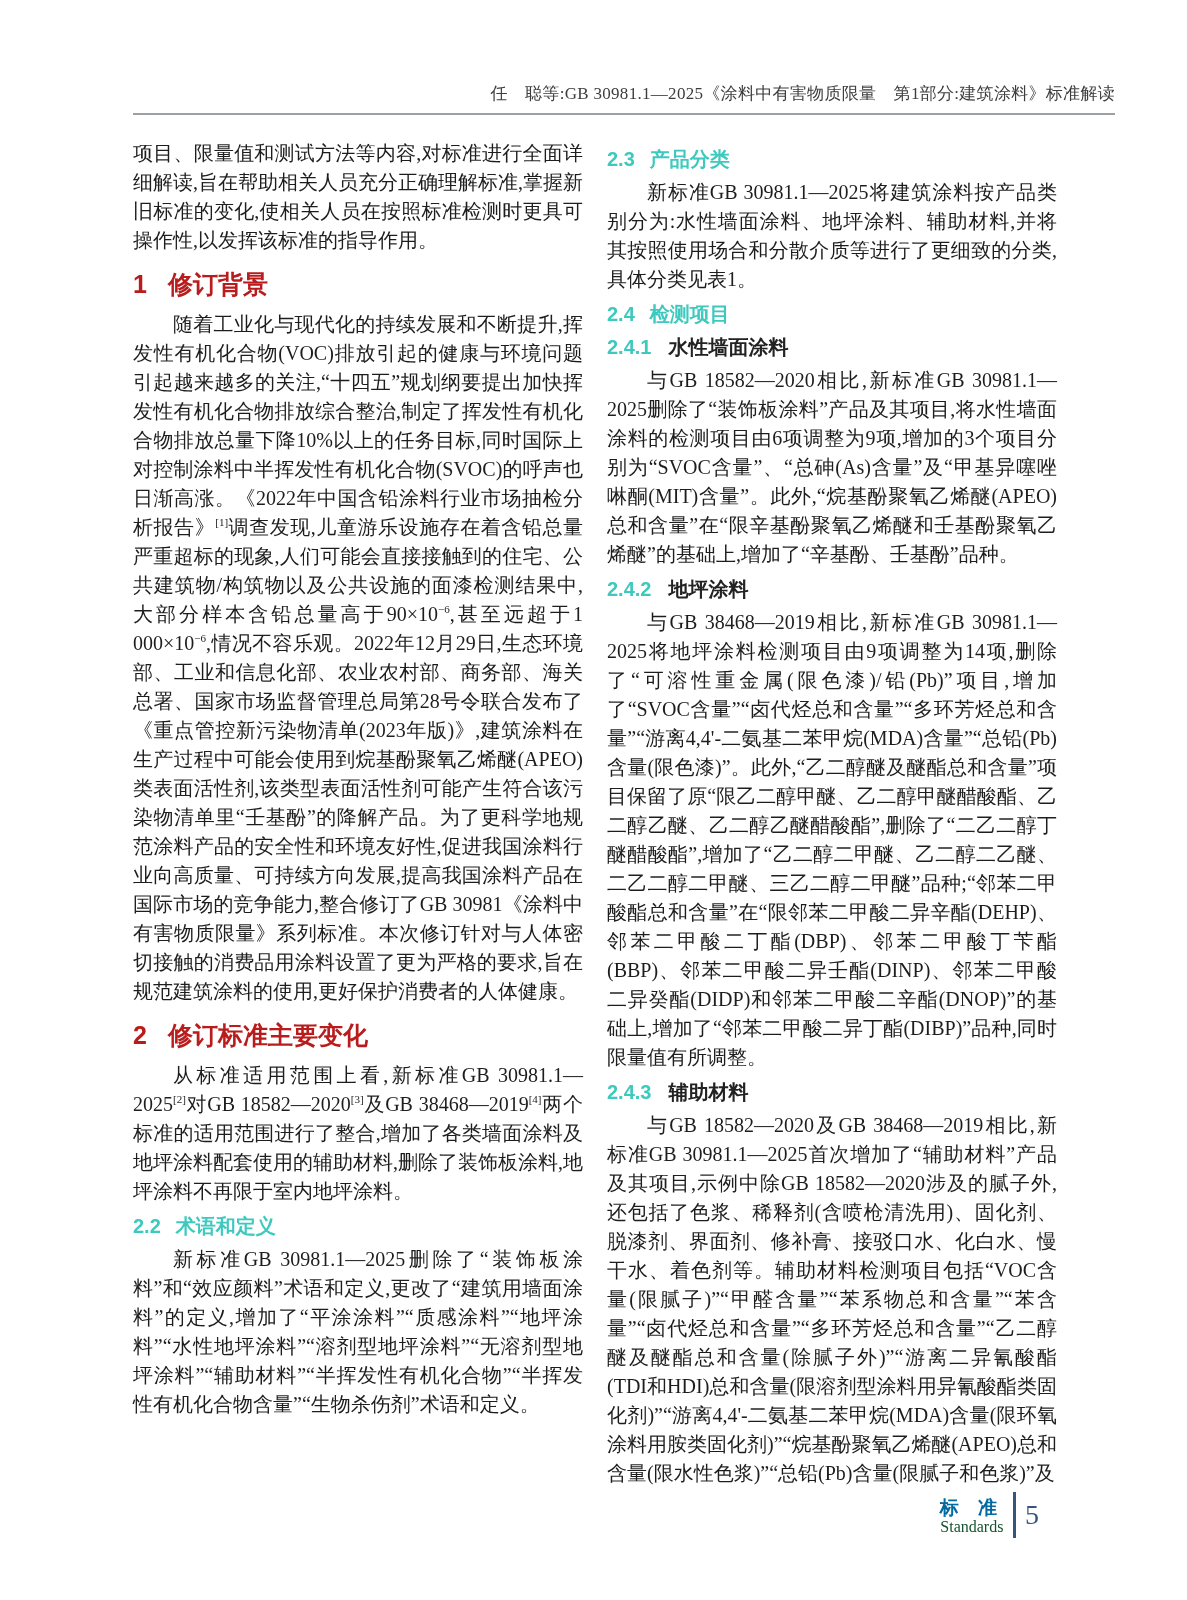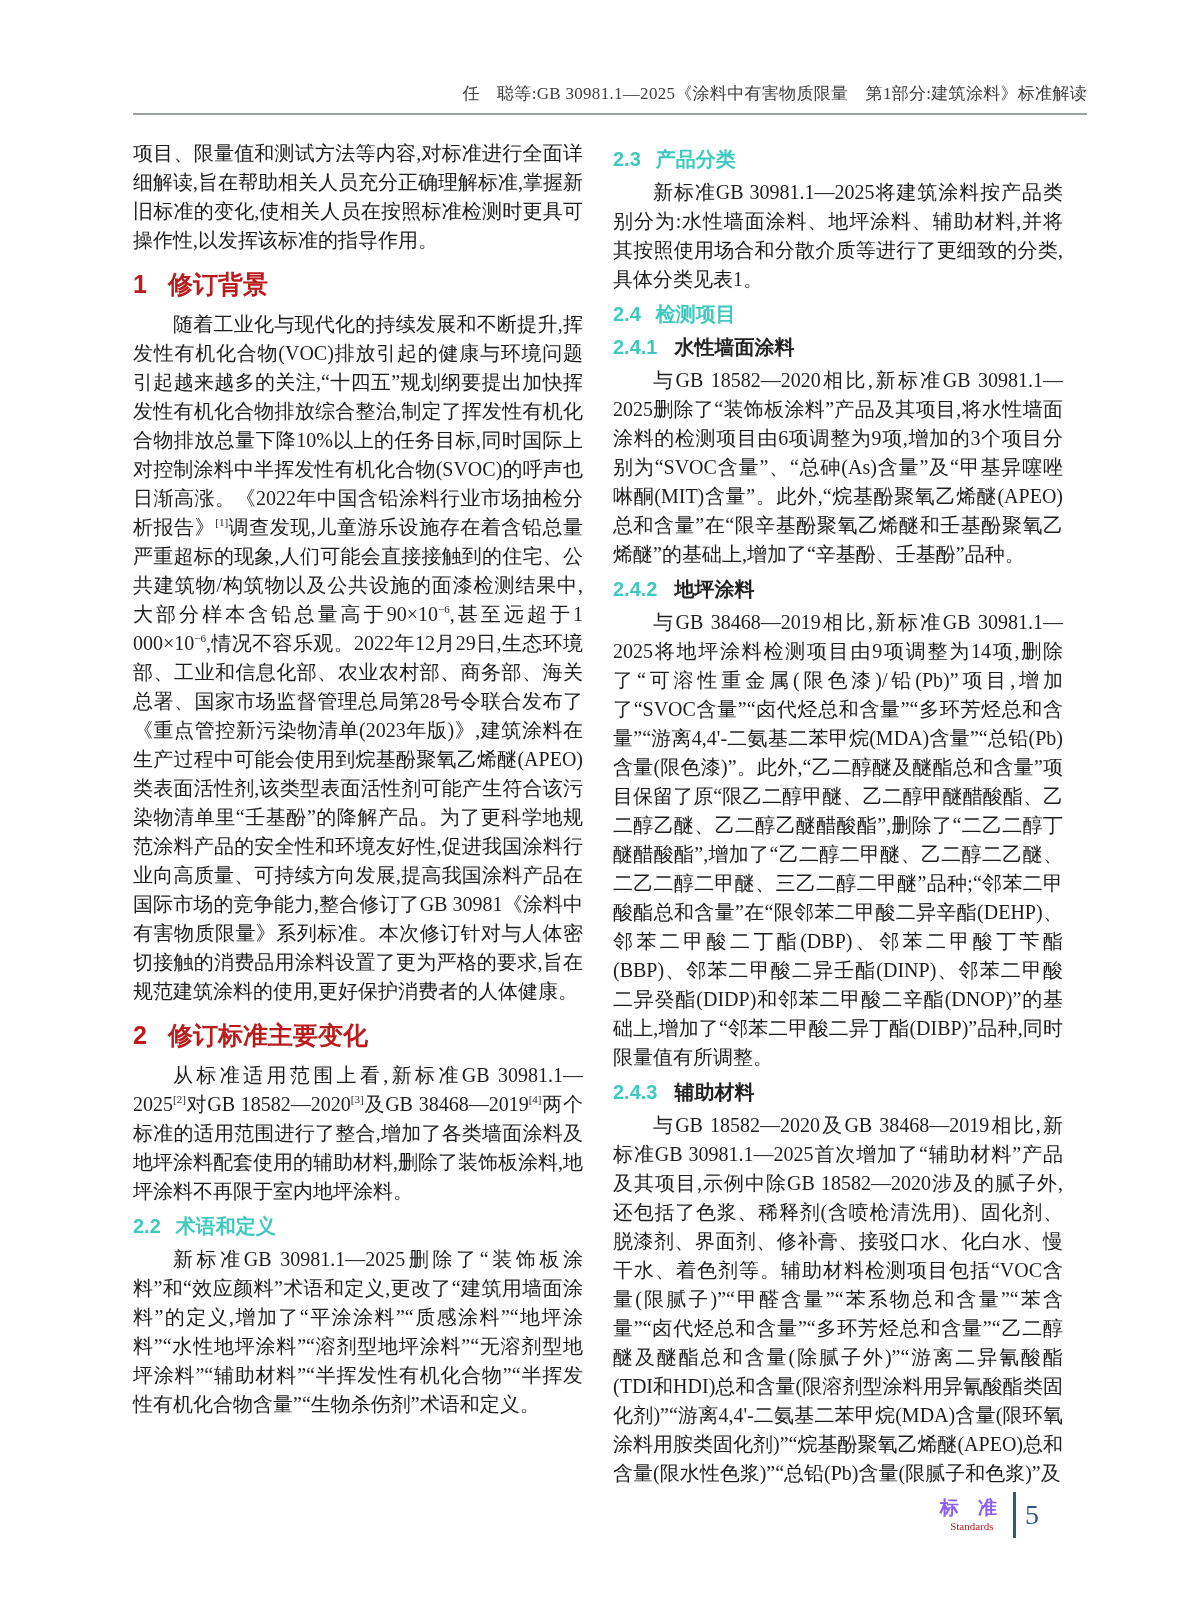--- a/index.html
+++ b/index.html
@@ -6,38 +6,38 @@
   html,body { background:#ffffff; }
   body {
     width:1187px; height:1600px;
     font-family:"Liberation Serif","DejaVu Serif",serif;
     color:#1d1d1d;
     position:relative;
     overflow:hidden;
   }
   .page {
     position:absolute; inset:0;
-    padding:84px 100px 0 133px;
+    padding:84px 72px 0 133px;
   }
   
   .running-title {
     text-align:right;
     font-size:17px;
     color:#3d3d3d;
     letter-spacing:0.3px;
     line-height:20px;
   }
   .header-rule {
     margin-top:9px;
     border-top:2px solid #9aa0a4;
   }
   
   .columns {
     display:flex;
-    gap:30px;
+    gap:24px;
     margin-top:24px;
   }
   .col { width:450px; }
   p.body {
     font-size:20px;
     line-height:29px;
     text-align:justify;
     text-justify:inter-ideograph;
   }
   p.indent { text-indent:2em; }
@@ -76,27 +76,27 @@
     right:148px;
     display:flex;
     align-items:center;
   }
   .journal { text-align:center; margin-right:9px; }
   .journal .cn {
     font-family:"Liberation Sans","DejaVu Sans",sans-serif;
     font-size:19px;
     font-weight:700;
     letter-spacing:7px;
-    color:#8b5cf6;
+    color:#0369a1;
     line-height:22px;
     white-space:nowrap;
   }
   .journal .en {
-    font-size:11px;
-    color:#b91c1c;
+    font-size:16px;
+    color:#14532d;
     line-height:15px;
   }
   .vbar { width:3px; height:46px; background:#345580; margin-right:9px; }
   .pagenum {
     font-size:28px;
     color:#345580;
     line-height:46px;
   }
 </style>
 </head>

